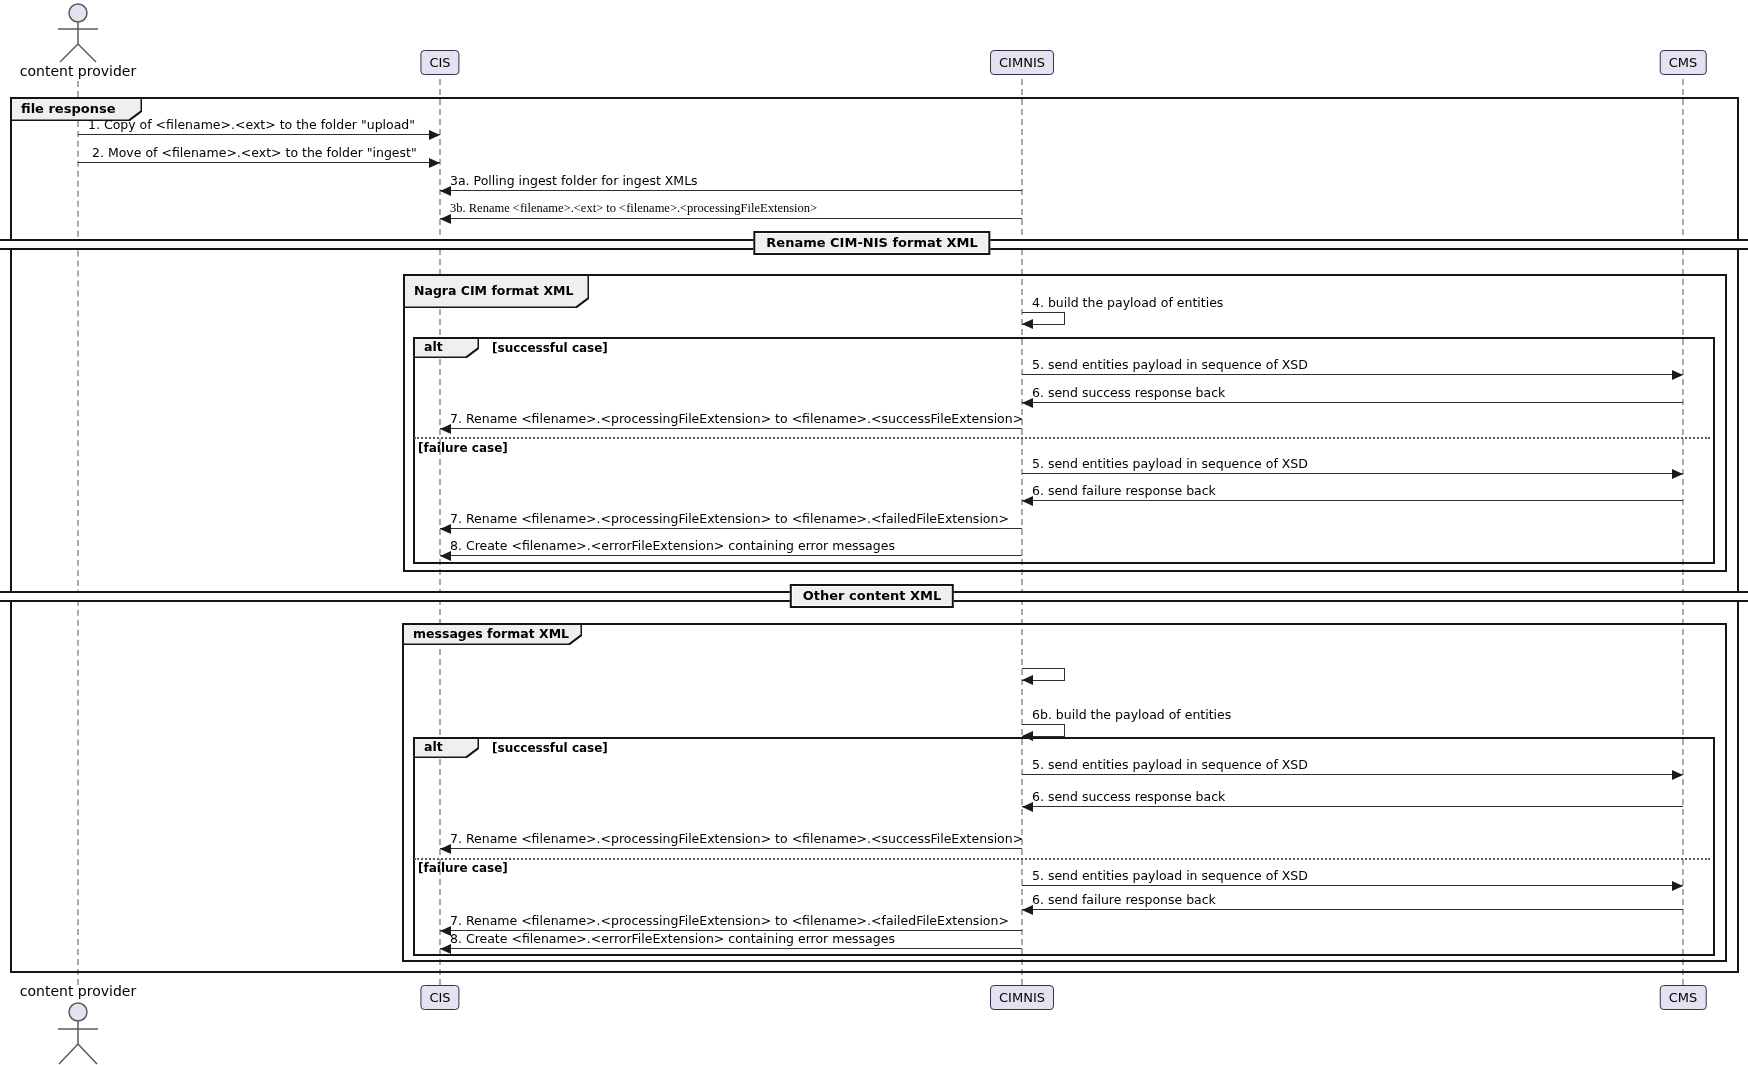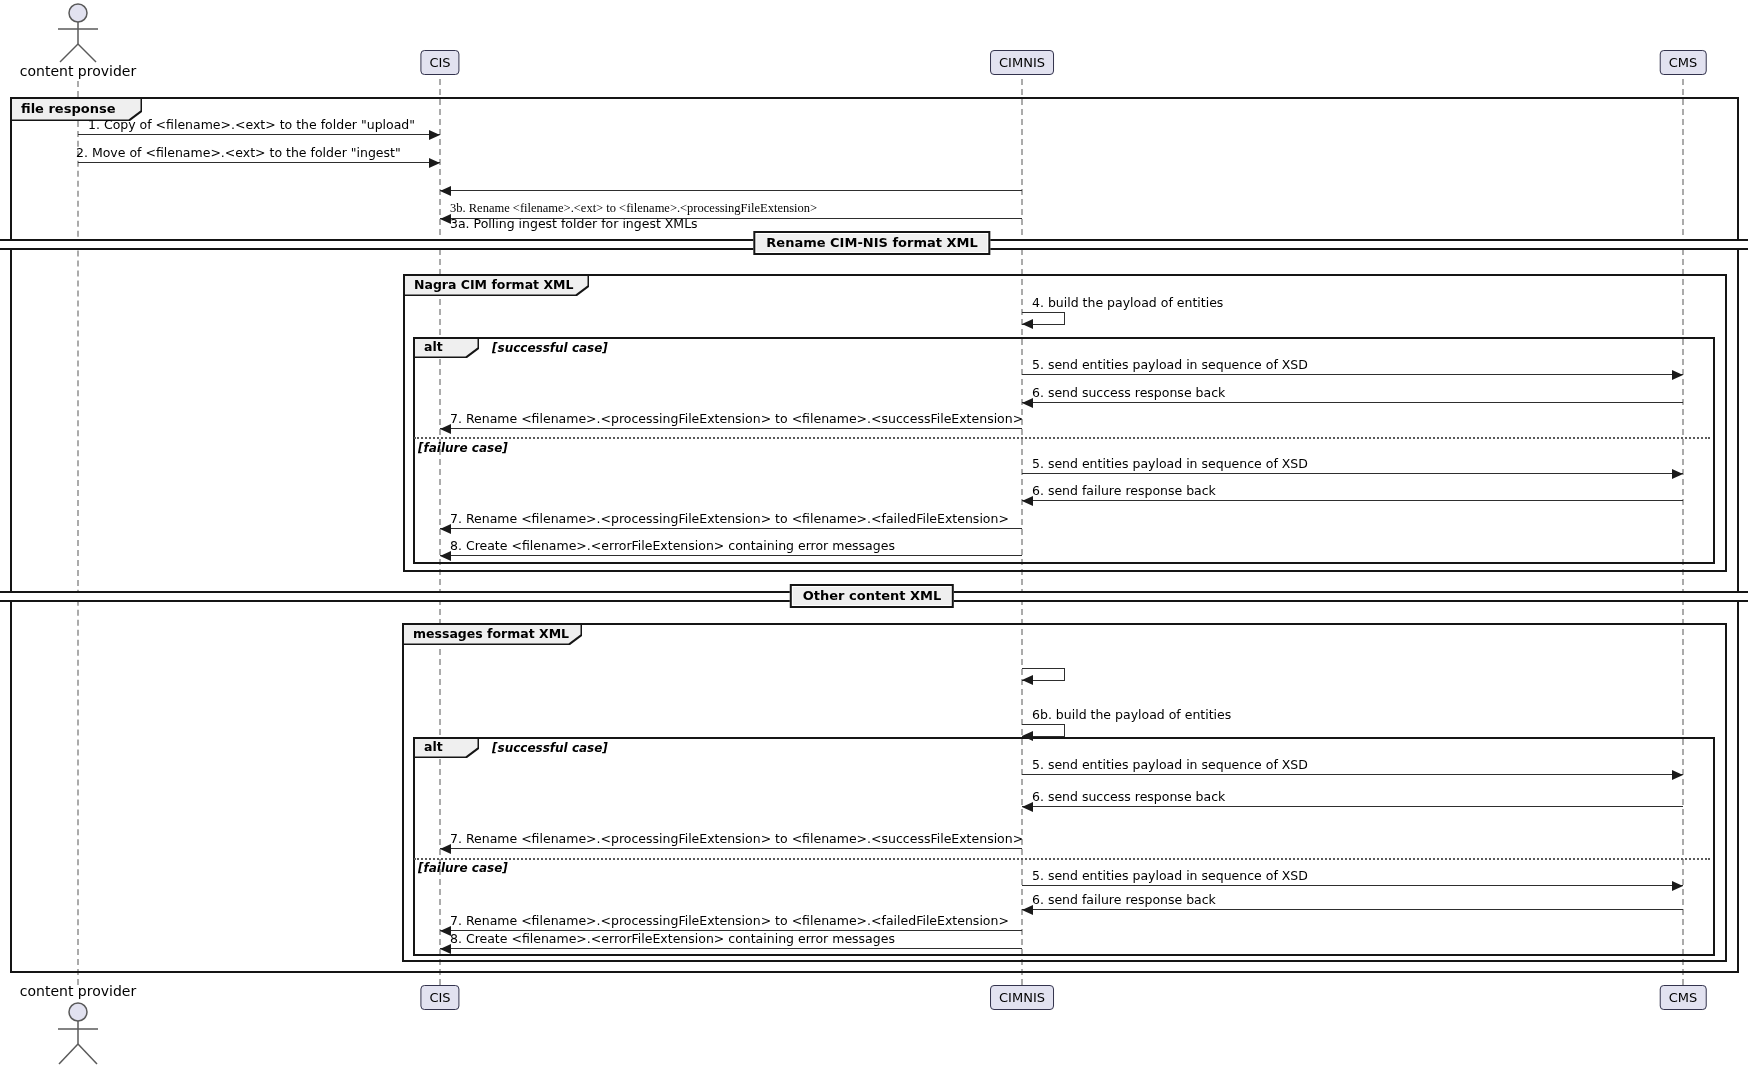--- a/index.html
+++ b/index.html
@@ -16,21 +16,21 @@
   .ptag{position:absolute;background:#151515;
     clip-path:polygon(0 0,100% 0,100% calc(100% - 9px),calc(100% - 12px) 100%,0 100%);}
   .ptag-in{position:absolute;left:0;top:0;right:1.5px;bottom:1.5px;background:#EFEFEF;
     clip-path:polygon(0 0,100% 0,100% calc(100% - 9px),calc(100% - 12px) 100%,0 100%);
     display:flex;align-items:center;padding:0 14px 2px 9px;font-weight:bold;font-size:12.5px;white-space:nowrap;}
   .ptag-in.big{font-size:13px;}
   .divband{position:absolute;left:0;width:1748px;height:7px;background:#fff;
     border-top:2px solid #151515;border-bottom:2px solid #151515;}
   .divlabel{position:absolute;transform:translateX(-50%);background:#EFEFEF;border:2px solid #151515;
     box-shadow:0 0 0 1px #fff inset;font-weight:bold;font-size:13px;padding:2px 11px 3px;white-space:nowrap;}
-  .guard{position:absolute;font-weight:bold;font-size:12px;white-space:nowrap;font-style:italic;}
+  .guard{position:absolute;font-weight:bold;font-size:12px;white-space:nowrap;}
   .altsep{position:absolute;height:0;border-top:2px dotted #5a5a5a;}
   .msg-label{position:absolute;font-size:12.5px;white-space:nowrap;}
   .msg-line{position:absolute;height:0;border-top:1.5px solid #2e2e2e;}
   .self-loop{position:absolute;width:42px;border:1.5px solid #2e2e2e;border-left:none;background:transparent;}
   .arrow{position:absolute;width:0;height:0;border-top:5px solid transparent;border-bottom:5px solid transparent;}
   .arrow.r{border-left:11px solid #1a1a1a;}
   .arrow.l{border-right:11px solid #1a1a1a;}
   .actor-label{position:absolute;font-size:14px;white-space:nowrap;transform:translateX(-50%);}
   .actor-svg{position:absolute;}
 </style>
@@ -72,21 +72,21 @@
 
   <div class="frame" style="left:10px;top:97px;width:1725px;height:872px;"></div>
   <div class="ptag" style="left:12px;top:99px;width:130px;height:22px;">
     <div class="ptag-in big">file response</div>
   </div>
 
   <div class="divband" style="top:239px;"></div>
   <div class="divlabel" style="left:872px;top:231px;">Rename CIM-NIS format XML</div>
 
   <div class="frame" style="left:403px;top:274px;width:1320px;height:294px;"></div>
-  <div class="ptag" style="left:405px;top:276px;width:184px;height:20px;">
+  <div class="ptag" style="left:405px;top:276px;width:184px;height:32px;">
     <div class="ptag-in">Nagra CIM format XML</div>
   </div>
 
   <div class="frame" style="left:413px;top:337px;width:1298px;height:223px;"></div>
   <div class="ptag" style="left:415px;top:339px;width:64px;height:19px;">
     <div class="ptag-in">alt</div>
   </div>
   <div class="guard" style="left:492px;top:341px;">[successful case]</div>
   <div class="altsep" style="left:414px;top:437px;width:1296px;"></div>
   <div class="guard" style="left:418px;top:441px;">[failure case]</div>
@@ -103,24 +103,24 @@
   <div class="ptag" style="left:415px;top:739px;width:64px;height:19px;">
     <div class="ptag-in">alt</div>
   </div>
   <div class="guard" style="left:492px;top:741px;">[successful case]</div>
   <div class="altsep" style="left:414px;top:858px;width:1296px;"></div>
   <div class="guard" style="left:418px;top:861px;">[failure case]</div>
 
 <div class="msg-label" style="left: 88px; top: 117px;">1. Copy of &lt;filename&gt;.&lt;ext&gt; to the folder "upload"</div>
     <div class="msg-line" style="left: 78px; top: 134px; width: 362px;"></div>
     <div class="arrow r" style="left: 429px; top: 130px;"></div>
-    <div class="msg-label" style="left: 76px; top: 145px;">2. Move of &lt;filename&gt;.&lt;ext&gt; to the folder "ingest"</div>
+    <div class="msg-label" style="left: 92px; top: 145px;">2. Move of &lt;filename&gt;.&lt;ext&gt; to the folder "ingest"</div>
     <div class="msg-line" style="left: 78px; top: 162px; width: 362px;"></div>
     <div class="arrow r" style="left: 429px; top: 158px;"></div>
-    <div class="msg-label" style="left: 450px; top: 173px; margin-top: 43px;">3a. Polling ingest folder for ingest XMLs</div>
+    <div class="msg-label" style="left: 450px; top: 173px;">3a. Polling ingest folder for ingest XMLs</div>
     <div class="msg-line" style="left: 440px; top: 190px; width: 582px;"></div>
     <div class="arrow l" style="left: 440px; top: 186px;"></div>
     <div class="msg-label" style="left: 450px; top: 201px; font-family: Liberation Serif, serif;">3b. Rename &lt;filename&gt;.&lt;ext&gt; to &lt;filename&gt;.&lt;processingFileExtension&gt;</div>
     <div class="msg-line" style="left: 440px; top: 218px; width: 582px;"></div>
     <div class="arrow l" style="left: 440px; top: 214px;"></div>
     <div class="msg-label" style="left: 1032px; top: 357px;">5. send entities payload in sequence of XSD</div>
     <div class="msg-line" style="left: 1022px; top: 374px; width: 661px;"></div>
     <div class="arrow r" style="left: 1672px; top: 370px;"></div>
     <div class="msg-label" style="left: 1032px; top: 385px;">6. send success response back</div>
     <div class="msg-line" style="left: 1022px; top: 402px; width: 661px;"></div>

